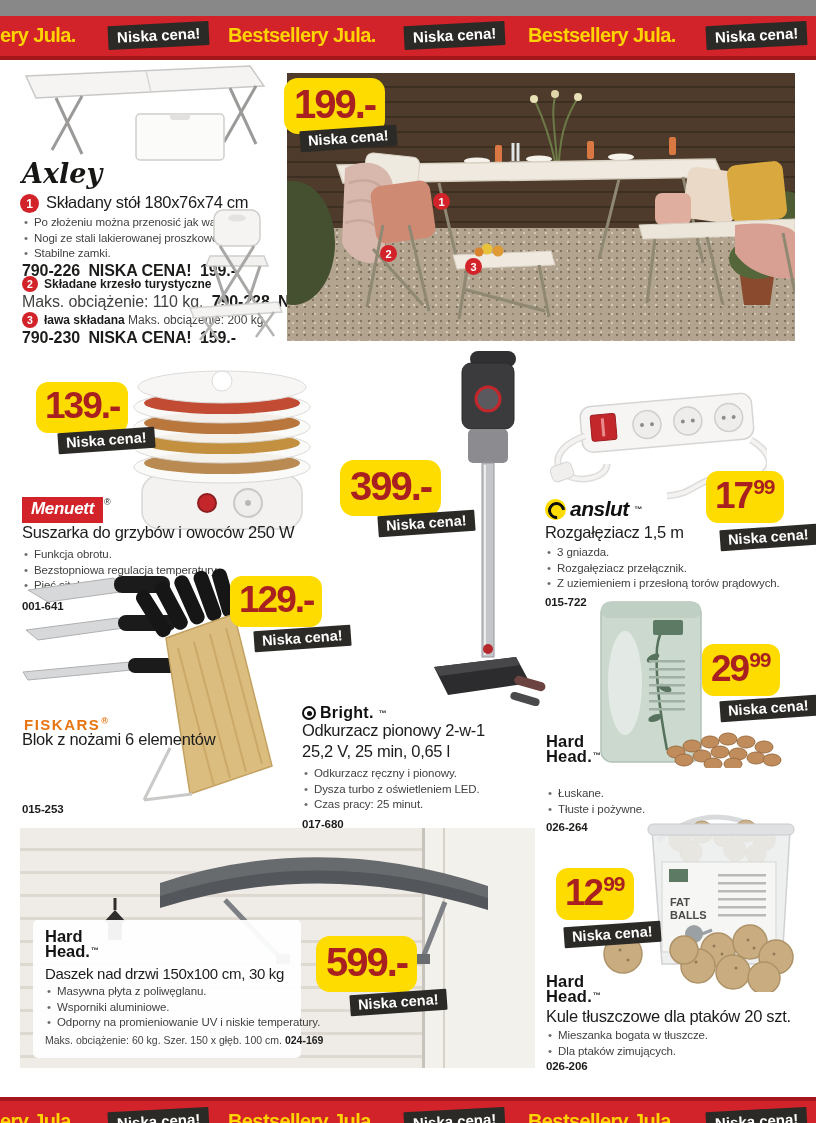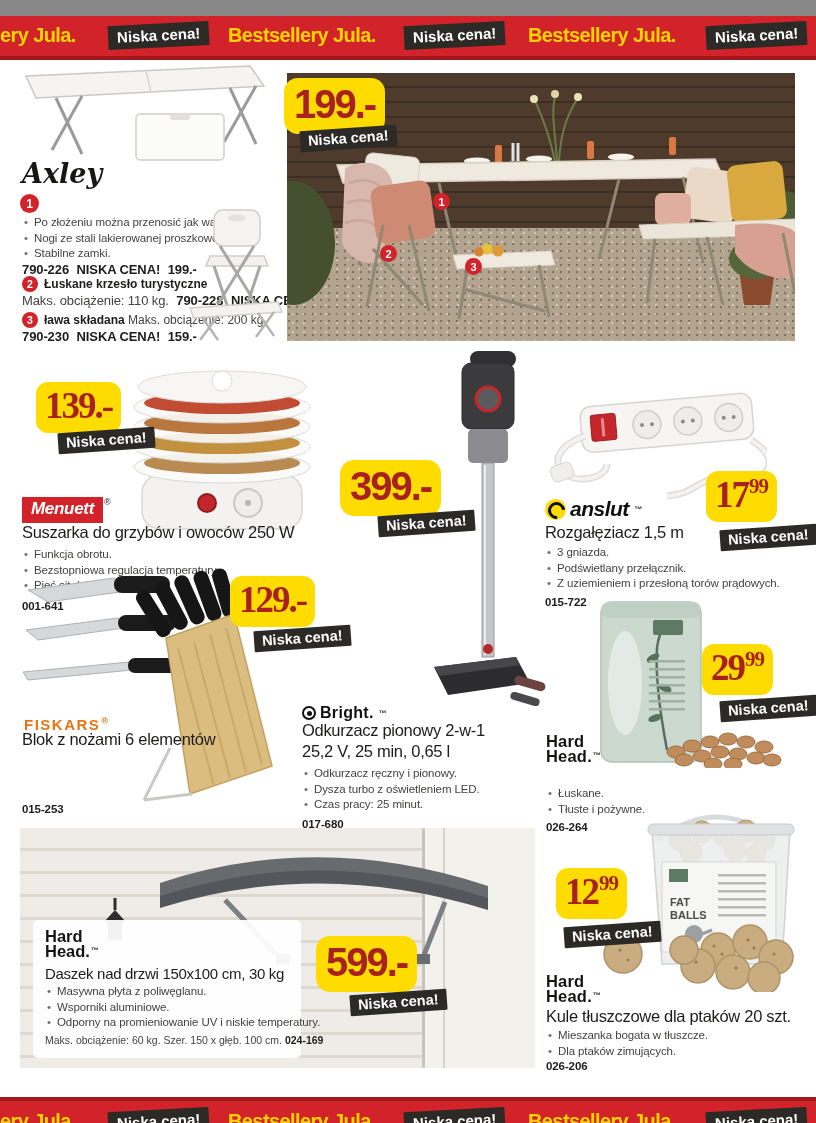--- a/index.html
+++ b/index.html
@@ -13,33 +13,33 @@
   .banner.bottom{top:1081px;border-top:4px solid #a3161b;height:42px;}
   .b-title{position:absolute;top:50%;transform:translateY(-52%);color:#ffd400;font-weight:bold;
            font-size:20px;letter-spacing:-0.6px;white-space:nowrap;}
   .b-badge{position:absolute;top:50%;background:#2b2a26;color:#fff;font-weight:bold;font-size:15px;
            padding:3px 9px 4px;white-space:nowrap;transform:translateY(-52%) rotate(-3deg);border-radius:1px;}
 
   
   .pb{position:absolute;z-index:30;}
   .pb-box{display:inline-block;background:#ffdc00;color:#a8201f;font-weight:bold;border-radius:14px;
           padding:6px 10px 10px;font-size:40px;letter-spacing:-2px;line-height:1;}
-  .pb-box.sm{font-size:37px;border-radius:12px;padding:5px 9px 9px;font-family:Liberation Serif, serif;}
+  .pb-box.sm{font-size:37px;border-radius:12px;padding:5px 9px 9px;}
   .pb-sup{font-size:21px;vertical-align:14px;letter-spacing:-1px;margin-left:1px;}
   .pb-niska{position:absolute;background:#2b2a26;color:#fff;font-weight:bold;font-size:14.5px;
             padding:2px 8px 3px;white-space:nowrap;transform:rotate(-4deg);border-radius:1px;}
 
   
   .p-title{position:absolute;font-size:16.5px;color:#1c1c1b;letter-spacing:-0.3px;white-space:nowrap;}
   .bullets{position:absolute;}
   .bullet{font-size:11.5px;color:#424240;line-height:15.5px;padding-left:12px;position:relative;
           letter-spacing:-0.1px;white-space:nowrap;}
   .bullet::before{content:"•";position:absolute;left:2px;top:0;color:#6b6b69;}
   .article{position:absolute;font-weight:bold;font-size:11.5px;color:#1c1c1b;letter-spacing:-0.1px;}
-  .inline-info{position:absolute;font-size:13px;color:#424240;white-space:nowrap;letter-spacing:-0.1px;}
+  .inline-info{position:absolute;font-size:16px;color:#424240;white-space:nowrap;letter-spacing:-0.1px;}
   .inline-info b{color:#1c1c1b;}
   .inline-info span{margin-right:4px;}
 
   .numcircle{position:absolute;width:19px;height:19px;border-radius:50%;background:#d2232a;color:#fff;
              font-weight:bold;font-size:12px;display:flex;align-items:center;justify-content:center;}
   .numcircle.sm{width:16px;height:16px;font-size:10.5px;}
   .itemtitle{position:absolute;font-weight:bold;font-size:12px;color:#1c1c1b;white-space:nowrap;}
   .itemtitle .normal{font-weight:normal;color:#424240;}
 
   
@@ -110,33 +110,34 @@
     <polygon points="8,16 232,6 246,26 18,38" fill="#f5f4f2" stroke="#c9c8c6" stroke-width="1.5"></polygon>
     <line x1="128" y1="11" x2="133" y2="32" stroke="#d8d7d5" stroke-width="1.5"></line>
     <path d="M38,38 L64,94 M64,36 L34,90 M212,28 L238,84 M238,26 L206,82" stroke="#9b9a98" stroke-width="3" fill="none"></path>
     <rect x="118" y="54" width="88" height="46" rx="4" fill="#fbfbfa" stroke="#cfcecc" stroke-width="1.5"></rect>
     <rect x="152" y="54" width="20" height="6" rx="3" fill="#e2e1df"></rect>
   </svg>
 
   <div class="axleylogo" style="left:22px;top:142px">Axley</div>
 
   <div class="numcircle" style="left:20px;top:178px">1</div>
+  <div class="p-title" style="left:46px;top:177px">Składany stół 180x76x74 cm</div>
   <div class="bullets" style="left:22px;top:199px">
     <div class="bullet">Po złożeniu można przenosić jak walizkę.</div>
     <div class="bullet">Nogi ze stali lakierowanej proszkowo.</div>
     <div class="bullet">Stabilne zamki.</div>
   </div>
   <div class="inline-info" style="left:22px;top:246px">
     <span><b>790-226</b></span>
     <span><b>NISKA CENA!</b></span>
     <span><b>199.-</b></span>
   </div>
 
   <div class="numcircle sm" style="left:22px;top:260px">2</div>
-  <div class="itemtitle" style="left:44px;top:261px">Łuskane krzesło turystyczne</div>
+  <div class="itemtitle" style="left:44px;top:261px">Składane krzesło turystyczne</div>
   <div class="inline-info" style="left:22px;top:277px">
     <span>Maks. obciążenie: 110 kg.</span>
     <span><b>790-228</b></span>
     <span><b>NISKA CENA!</b></span>
     <span><b>79.99</b></span>
   </div>
 
   <div class="numcircle sm" style="left:22px;top:296px">3</div>
   <div class="itemtitle" style="left:44px;top:297px">
     <span>ława składana</span>
@@ -296,21 +297,21 @@
   </svg>
 
   <div class="anslutlogo" style="left:545px;top:481px">
     <span class="anslut-circle"></span>
     <span>anslut</span>
       <span class="tmmark">™</span>
   </div>
   <div class="p-title" style="left:545px;top:507px">Rozgałęziacz 1,5 m</div>
   <div class="bullets" style="left:545px;top:529px">
     <div class="bullet">3 gniazda.</div>
-    <div class="bullet">Podświetlany przełącznik.</div>
+    <div class="bullet">Rozgałęziacz przełącznik.</div>
     <div class="bullet">Z uziemieniem i przesłoną torów prądowych.</div>
   </div>
   <div class="article" style="left:545px;top:580px">015-722</div>
 
   <div class="pb" style="left:706px;top:455px">
     <div class="pb-box sm"><span>17</span><span class="pb-sup">99</span></div>
     <div class="pb-niska" style="left:14px;top:56px">Niska cena!</div>
   </div>
 
   <svg class="abs" style="left:18px;top:552px" width="258" height="242" viewBox="0 0 258 242">

